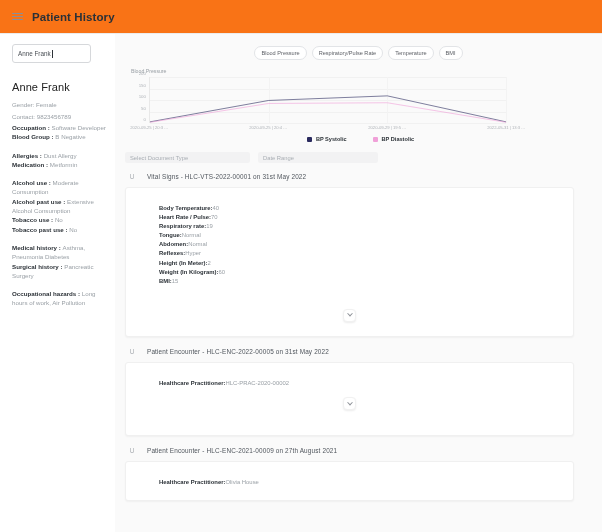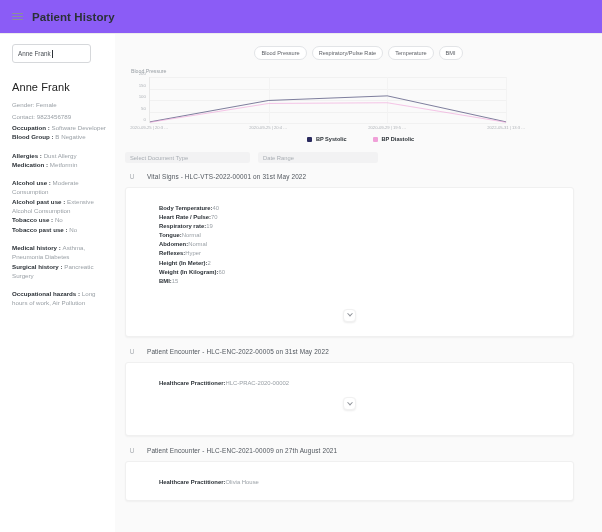--- a/index.html
+++ b/index.html
@@ -10,21 +10,21 @@
     color: #3c4043;
     overflow: hidden;
   }
   #app { position: relative; width: 602px; height: 532px; }
 
   
   .header {
     height: 34px; display: flex; align-items: center;
     padding: 0 12px; gap: 9px;
     border-bottom: 1px solid #ececec;
-    background: #8b5cf6;
+    background: #f97316;
   }
   .hamburger { width: 11px; display: flex; flex-direction: column; gap: 2px; cursor: pointer; }
   .hamburger i { display: block; height: 1px; background: #8a8f98; border-radius: 1px; }
   .app-title { font-size: 11.5px; font-weight: bold; color: #2b3137; letter-spacing: .1px; }
 
   
   .body-wrap { display: flex; height: 498px; justify-content: flex-end; }
   .left-col { width: 115px; flex: 0 0 115px; background: #ffffff; padding: 0; }
   .right-col { flex: 1 1 auto; background: #fafafa; position: relative; }
 

